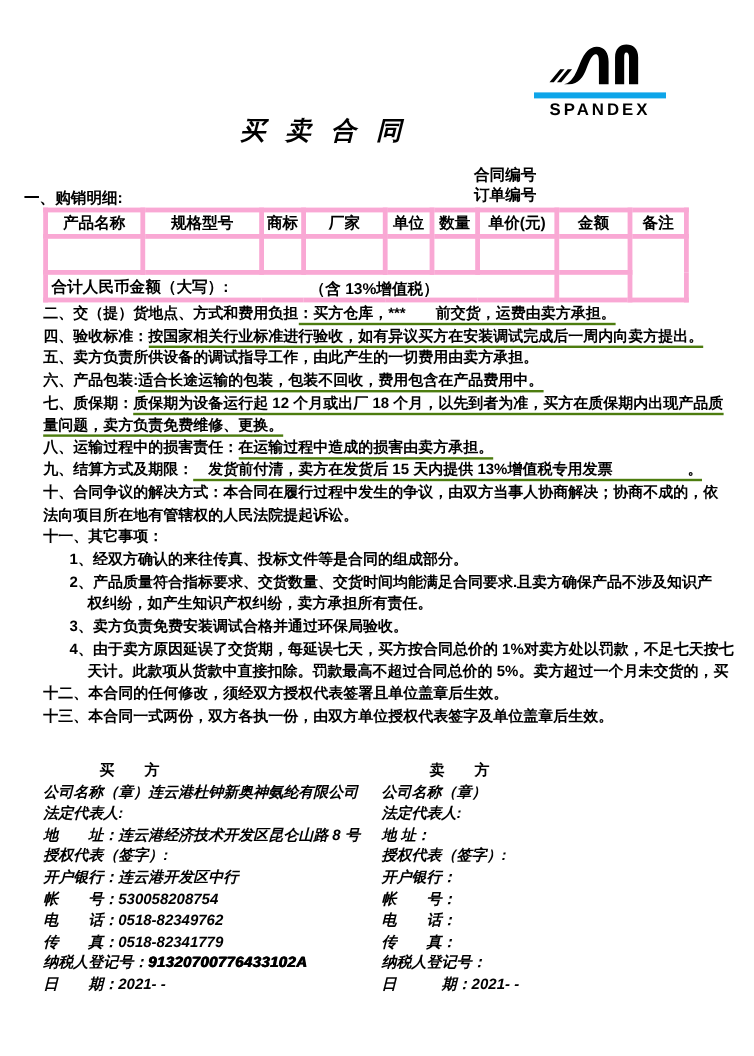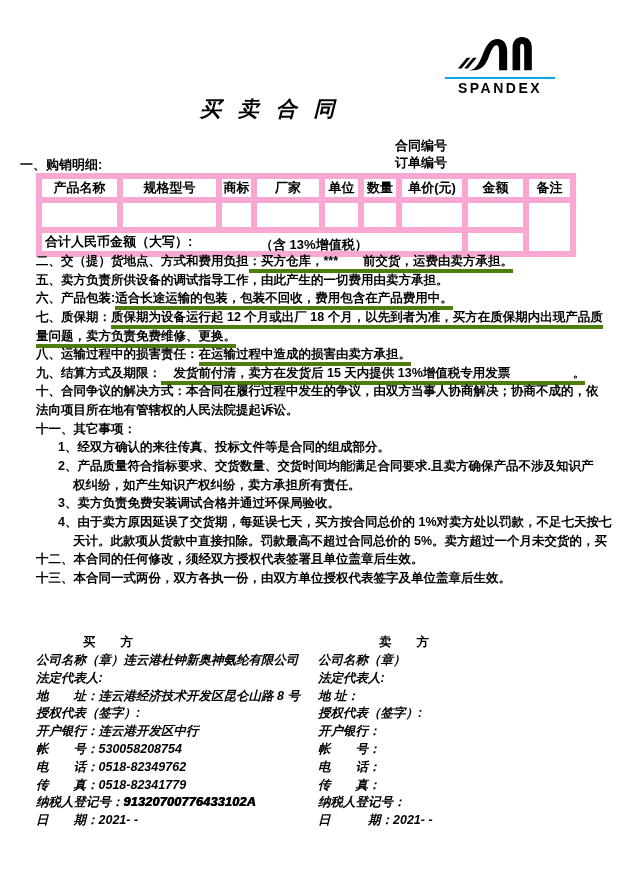--- a/index.html
+++ b/index.html
@@ -4,54 +4,54 @@
 <style>
   html,body{margin:0;padding:0;background:#ffffff;}
   .page{
     position:relative;width:628px;height:880px;background:#fff;color:#000;
     font-family:"Liberation Sans","DejaVu Sans",sans-serif;font-weight:bold;overflow:hidden;
   }
   
   .logo{position:absolute;left:445px;top:34px;width:110px;text-align:center;}
   .logo svg{display:block;margin:0 auto;}
   .logo .brand{
-    border-top:2px solid #0ea5e9;margin-top:1px;padding-top:1px;
+    border-top:5px solid #0ea5e9;margin-top:1px;padding-top:1px;
     font-size:14px;letter-spacing:2.5px;font-weight:bold;
   }
   
   .title{
     position:absolute;left:200px;top:95px;font-size:21px;font-weight:bold;
     word-spacing:9px;letter-spacing:1px;white-space:nowrap;font-style:italic;
   }
   
   .nums{position:absolute;left:395px;top:138px;font-size:13px;line-height:16.5px;}
   .sec1{position:absolute;left:20px;top:156px;font-size:13px;}
   
   table.products{
     position:absolute;left:36px;top:173px;width:534px;
     border-collapse:collapse;table-layout:fixed;font-size:13px;font-weight:bold;
   }
   table.products th,table.products td{
-    border:6px solid #f9a8d4;padding:0;text-align:center;vertical-align:middle;overflow:hidden;margin-top:46px;
+    border:4px solid #f9a8d4;padding:0;text-align:center;vertical-align:middle;overflow:hidden;margin-top:46px;
   }
   table.products tr.hdr{height:22px;}
   table.products tr.empty{height:30px;}
   table.products tr.total{height:23px;}
   td.total-cell{text-align:left !important;position:relative;}
   td.total-cell .tlabel{padding-left:3px;text-align:right;}
   td.total-cell .taxnote{position:absolute;left:218px;top:3px;}
   
   .clauses{position:absolute;left:36px;top:252px;width:560px;font-size:12.5px;}
   .clause-line{line-height:18.65px;height:18.65px;white-space:nowrap;}
   .ind1{padding-left:22px;}
   .ind2{padding-left:37px;}
-  .u{border-bottom:4px solid #4d7c0f;padding-bottom:1px;}
+  .u{border-bottom:2px solid #4d7c0f;padding-bottom:1px;}
   
   .sig{position:absolute;left:36px;top:633px;width:560px;font-size:12.5px;}
-  .sig-head{display:flex;height:19px;line-height:19px;gap:21px;}
+  .sig-head{display:flex;height:19px;line-height:19px;}
   .sig-head .b{width:282px;padding-left:47px;box-sizing:border-box;}
   .sig-head .s{padding-left:40px;}
   .sig-row{display:flex;line-height:17.8px;height:17.8px;white-space:nowrap;font-style:italic;}
   .sig-cell{box-sizing:border-box;}
   .sig-cell.l{flex:0 0 282px;width:282px;}
   .sig-cell.r{flex:1;}
   .boldval{text-shadow:0.5px 0 currentColor,-0.3px 0 currentColor;letter-spacing:0.3px;}
 </style>
 </head>
 <body>
@@ -119,20 +119,21 @@
         <span class="tlabel">合计人民币金额（大写）:</span>
         <span class="taxnote">（含 13%增值税）</span>
       </td>
       <td></td>
     </tr>
   </tbody>
     </table>
 
   <div class="clauses">
       <div class="clause-line ind0"><span>二、交（提）货地点、方式和费用负担</span><span class="u">：买方仓库，***　　前交货，运费由卖方承担。</span></div>
+      <div class="clause-line ind0"><span>四、验收标准：</span><span class="u">按国家相关行业标准进行验收，如有异议买方在安装调试完成后一周内向卖方提出。</span></div>
       <div class="clause-line ind0"><span>五、卖方负责所供设备的调试指导工作，由此产生的一切费用由卖方承担。</span></div>
       <div class="clause-line ind0"><span>六、产品包装:</span><span class="u">适合长途运输的包装，包装不回收，费用包含在产品费用中。</span></div>
       <div class="clause-line ind0"><span>七、质保期：</span><span class="u">质保期为设备运行起 12 个月或出厂 18 个月，以先到者为准，买方在质保期内出现产品质</span></div>
       <div class="clause-line ind0"><span class="u">量问题，卖方负责免费维修、更换。</span></div>
       <div class="clause-line ind0"><span>八、运输过程中的损害责任：</span><span class="u">在运输过程中造成的损害由卖方承担。</span></div>
       <div class="clause-line ind0"><span>九、结算方式及期限：</span><span class="u">　发货前付清，卖方在发货后 15 天内提供 13%增值税专用发票　　　　　。</span></div>
       <div class="clause-line ind0"><span>十、合同争议的解决方式：本合同在履行过程中发生的争议，由双方当事人协商解决；协商不成的，依</span></div>
       <div class="clause-line ind0"><span>法向项目所在地有管辖权的人民法院提起诉讼。</span></div>
       <div class="clause-line ind0"><span>十一、其它事项：</span></div>
       <div class="clause-line ind1"><span>1、经双方确认的来往传真、投标文件等是合同的组成部分。</span></div>

